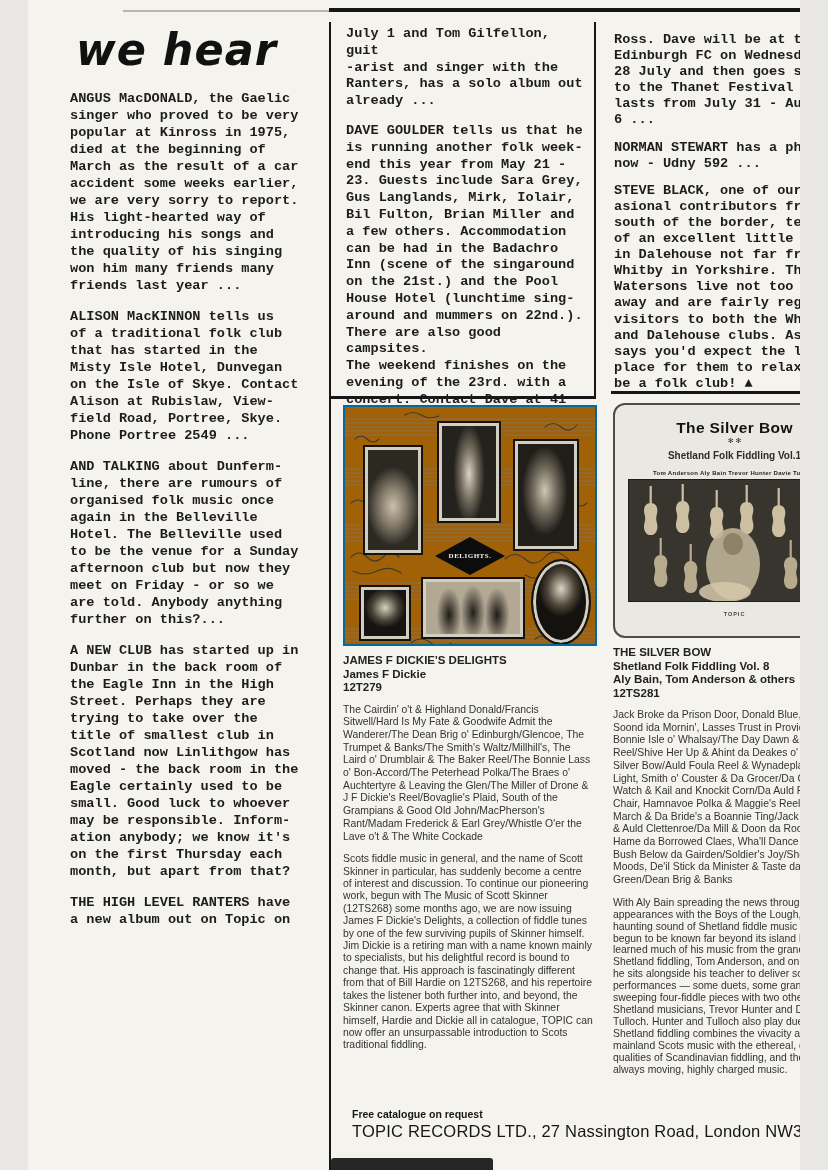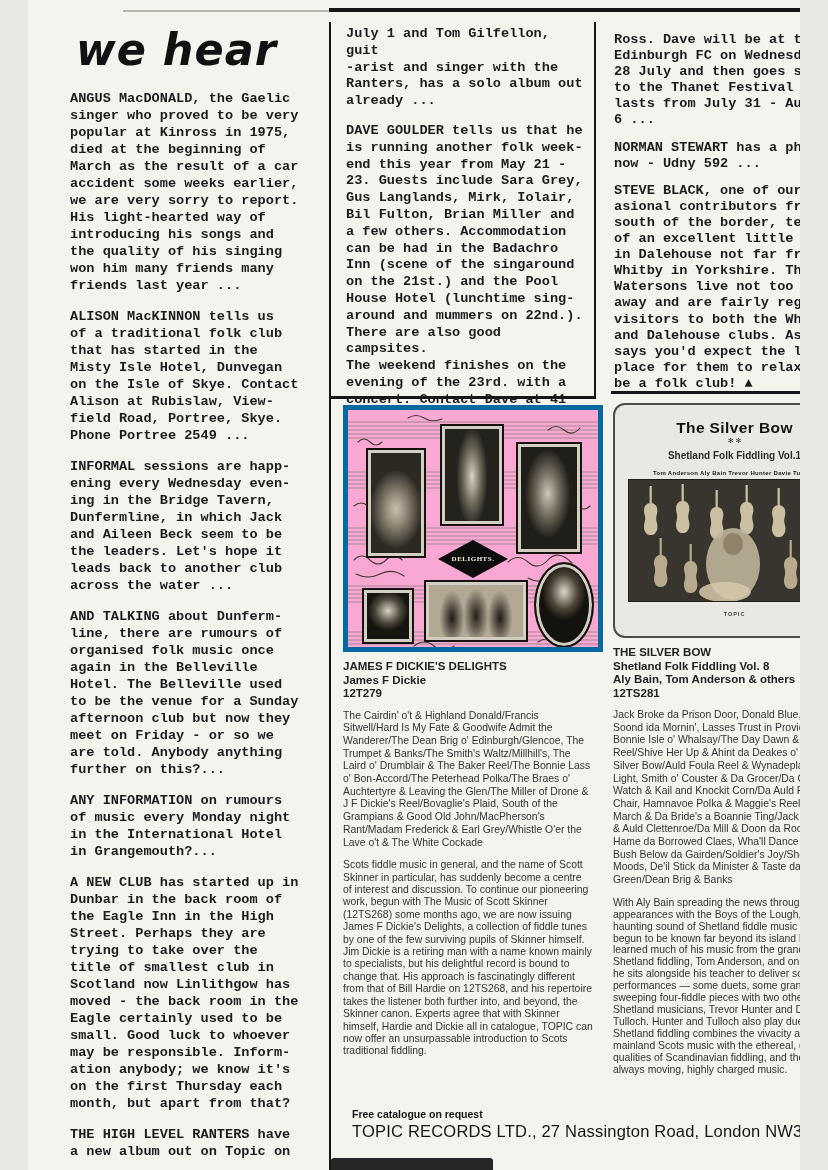--- a/index.html
+++ b/index.html
@@ -39,22 +39,22 @@
   .ad{position:absolute;font-family:"Liberation Sans","DejaVu Sans",sans-serif;color:#2b2b2b;}
   .ad-dickie{left:315px;top:405px;width:250px;}
   .ad-silver{left:585px;top:403px;width:243px;}
   .ad-caption{font-weight:700;font-size:11.5px;line-height:13.5px;margin:8px 0 0 0;color:#222;}
   .ad-caption div{margin:0;}
   .tracklist{font-size:10.4px;line-height:12.7px;margin-top:9px;color:#333;}
   .review{font-size:10.4px;line-height:12.4px;margin-top:10px;color:#333;}
   .ad-silver .review{line-height:11.9px;}
   
   .cover-dickie{
-    position:relative;width:250px;height:237px;background:#f9a8d4;
-    border:5px solid #0369a1;overflow:hidden;
+    position:relative;width:250px;height:237px;background:#a16207;
+    border:2px solid #0369a1;overflow:hidden;
   }
   .cover-dickie svg.bg{position:absolute;left:0;top:0;}
   .photo{position:absolute;border:2px solid #16130f;box-shadow:inset 0 0 0 3px #d3cec2;}
   .ph-cellist{left:18px;top:38px;width:56px;height:106px;
     background:radial-gradient(60% 48% at 50% 56%,#c9c0ac 0%,#847b6b 38%,#2c2923 78%);}
   .ph-standing{left:92px;top:14px;width:60px;height:98px;
     background:radial-gradient(32% 62% at 50% 52%,#d9d3c3 0%,#6e6759 46%,#24221d 82%);}
   .ph-fiddler{left:168px;top:32px;width:62px;height:108px;
     background:radial-gradient(46% 52% at 48% 46%,#cfc7b4 0%,#6e675a 42%,#201e19 80%);}
   .ph-woman{left:14px;top:178px;width:48px;height:52px;
@@ -126,42 +126,30 @@
 won him many friends many
 friends last year ...</p>
         <p class="tw">ALISON MacKINNON tells us
 of a traditional folk club
 that has started in the
 Misty Isle Hotel, Dunvegan
 on the Isle of Skye. Contact
 Alison at Rubislaw, View-
 field Road, Portree, Skye.
 Phone Portree 2549 ...</p>
-        <p class="tw">INFORMAL sessions are happ-
-ening every Wednesday even-
-ing in the Bridge Tavern,
-Dunfermline, in which Jack
-and Aileen Beck seem to be
-the leaders. Let's hope it
-leads back to another club
-across the water ...</p>
         <p class="tw">AND TALKING about Dunferm-
 line, there are rumours of
 organised folk music once
 again in the Belleville
 Hotel. The Belleville used
 to be the venue for a Sunday
 afternoon club but now they
 meet on Friday - or so we
 are told. Anybody anything
 further on this?...</p>
-        <p class="tw">ANY INFORMATION on rumours
-of music every Monday night
-in the International Hotel
-in Grangemouth?...</p>
         <p class="tw">A NEW CLUB has started up in
 Dunbar in the back room of
 the Eagle Inn in the High
 Street. Perhaps they are
 trying to take over the
 title of smallest club in
 Scotland now Linlithgow has
 moved - the back room in the
 Eagle certainly used to be
 small. Good luck to whoever

